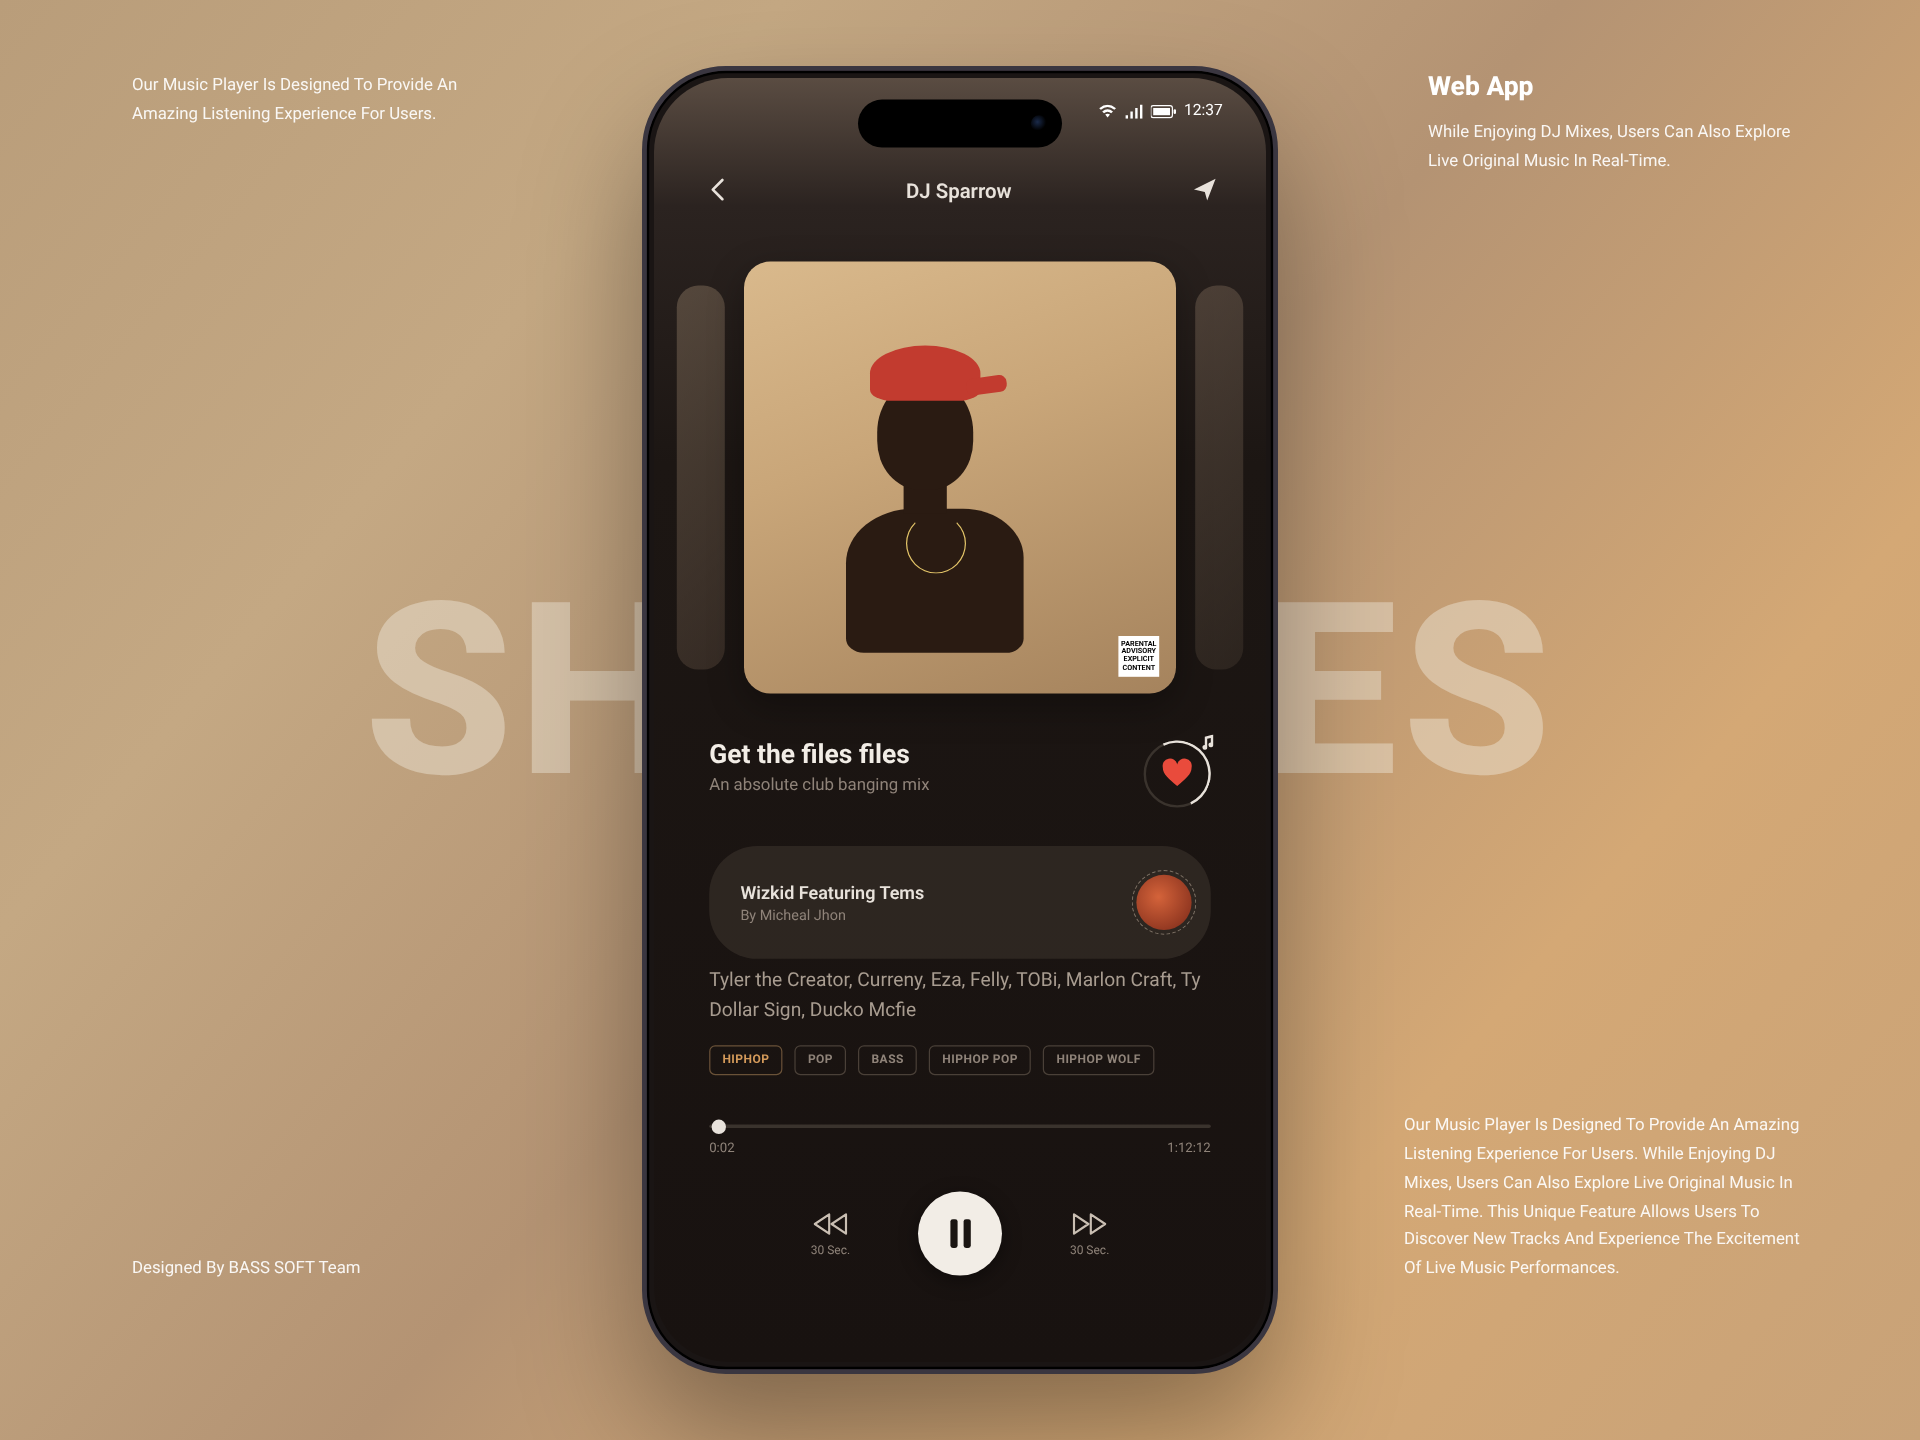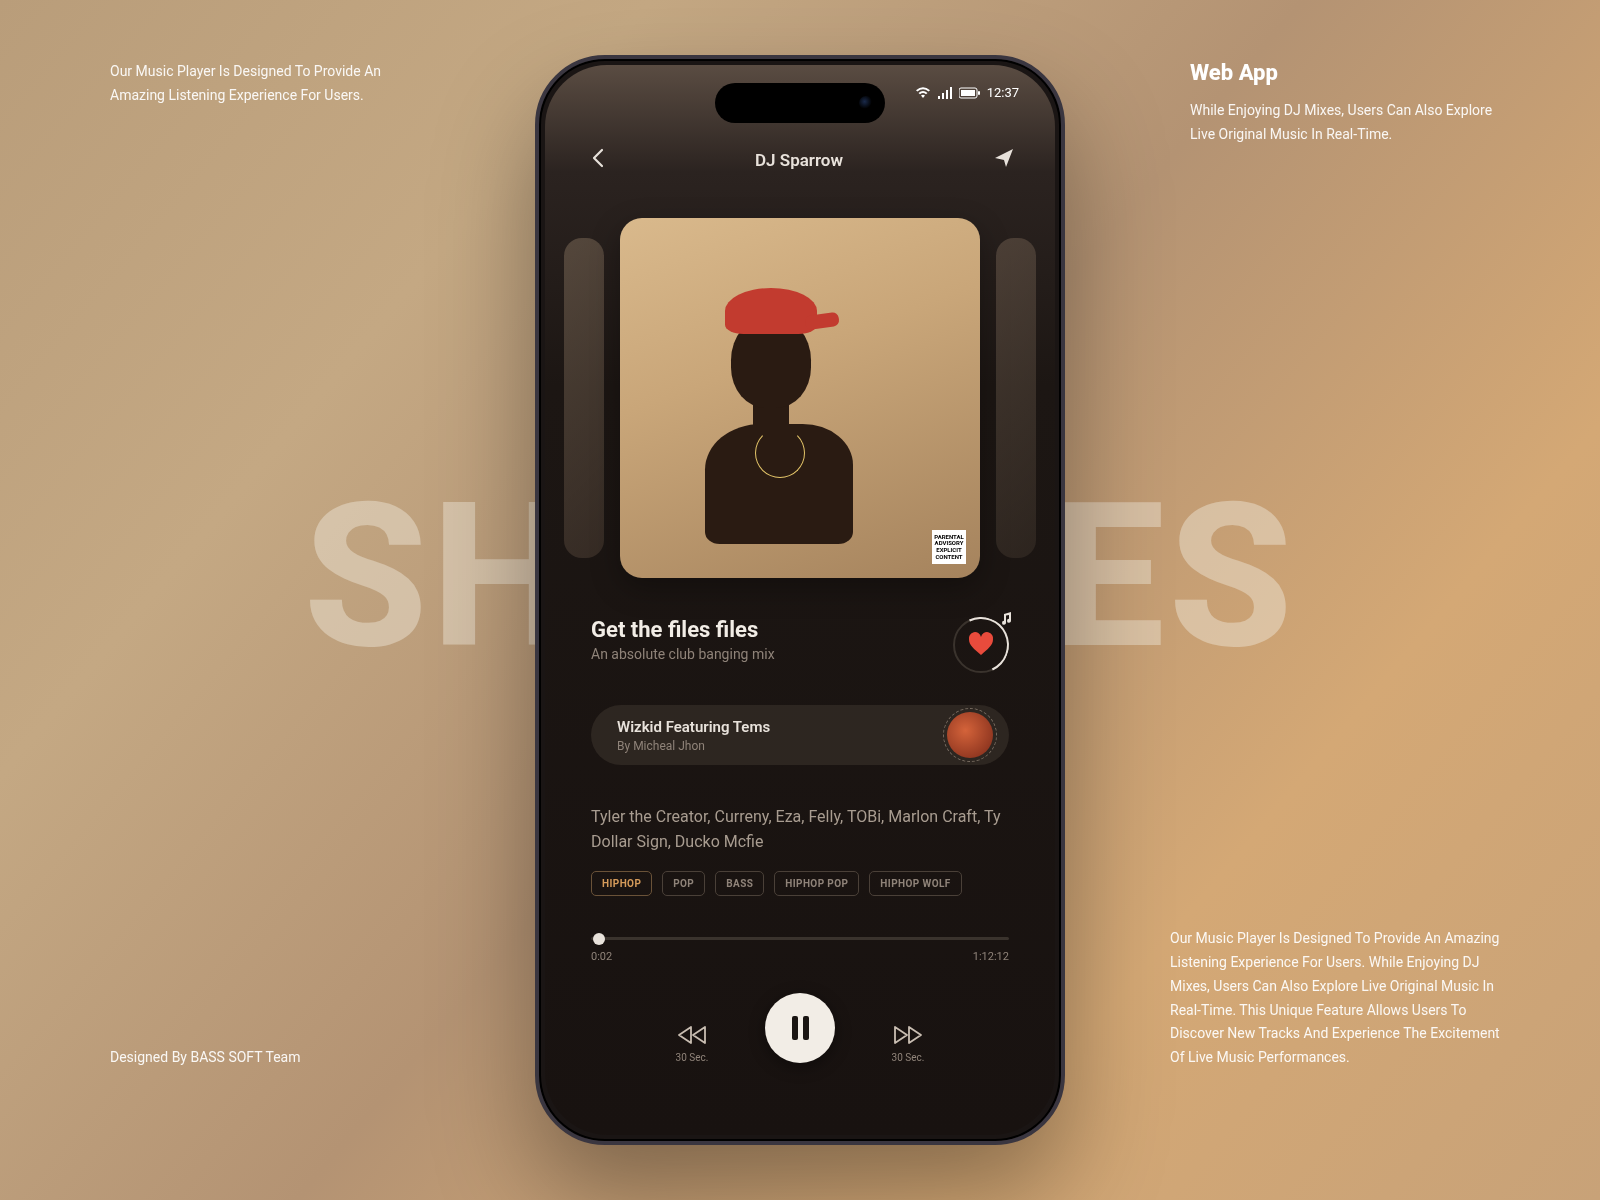--- a/index.html
+++ b/index.html
@@ -47,38 +47,38 @@
 .meta-row{display:flex;align-items:flex-start;justify-content:space-between}
 .meta h3{color:#f2ede6;font-size:22px;font-weight:700;margin-bottom:4px}
 .meta .sub{color:#8f8379;font-size:14px}
 
 .like-wrap{position:relative;width:56px;height:56px}
 .like-ring{position:absolute;inset:0;border-radius:50%;border:2px solid #3a332d}
 .like-fill{position:absolute;inset:0;border-radius:50%;border:2px solid transparent;border-top-color:#e8e2db;border-right-color:#e8e2db;transform:rotate(20deg)}
 .like-heart{position:absolute;inset:10px;border-radius:50%;display:flex;align-items:center;justify-content:center}
 .music-note{position:absolute;top:-6px;right:-4px;color:#e8e2db}
 
-.feat-card{position:absolute;top:640px;left:46px;right:46px;height:60px;background:rgba(58,50,44,.6);border-radius:40px;display:flex;align-items:center;justify-content:space-between;padding:0 12px 0 26px}
+.feat-card{position:absolute;top:640px;left:46px;right:46px;height:94px;background:rgba(58,50,44,.6);border-radius:40px;display:flex;align-items:center;justify-content:space-between;padding:0 12px 0 26px}
 .feat-card .t1{color:#e8e2db;font-size:15px;font-weight:600;margin-bottom:3px}
 .feat-card .t2{color:#8f8379;font-size:12px}
 .feat-av{width:54px;height:54px;border-radius:50%;border:1.5px dashed #7a6e62;padding:3px}
 .feat-av-in{width:100%;height:100%;border-radius:50%;background:radial-gradient(circle at 40% 40%,#d4633a,#7a2818)}
 
 .credits{position:absolute;top:740px;left:46px;right:46px;color:#a89c90;font-size:16px;line-height:1.55}
 
 .tags{position:absolute;top:806px;left:46px;right:46px;display:flex;gap:10px;flex-wrap:wrap}
 .tag{font-size:10px;font-weight:700;letter-spacing:.04em;padding:6px 10px;border:1px solid #4a4038;border-radius:5px;color:#8f8379}
 .tag.active{color:#d49a5a;border-color:#6a5238}
 
 .progress{position:absolute;top:872px;left:46px;right:46px}
 .pbar{height:3px;background:#3a332d;border-radius:2px;position:relative;margin-bottom:10px}
 .pdot{position:absolute;left:2%;top:50%;transform:translate(-50%,-50%);width:12px;height:12px;border-radius:50%;background:#e8e2db}
 .ptimes{display:flex;justify-content:space-between;color:#8f8379;font-size:11px}
 
-.controls{position:absolute;top:928px;left:46px;right:46px;display:flex;align-items:flex-end;justify-content:center;gap:56px}
+.controls{position:absolute;top:928px;left:46px;right:46px;display:flex;align-items:center;justify-content:center;gap:56px}
 .skip{display:flex;flex-direction:column;align-items:center;gap:6px;color:#c9beb2}
 .skip .lbl{font-size:10px;color:#8f8379}
 .play{width:70px;height:70px;border-radius:50%;background:#f2ede6;display:flex;align-items:center;justify-content:center;box-shadow:0 4px 16px rgba(0,0,0,.4)}
 .play .bars{display:flex;gap:5px}
 .play .bars span{width:6px;height:24px;background:#1a1512;border-radius:2px}
 
 .clicky{cursor:pointer}
 </style>
 </head>
 <body>

